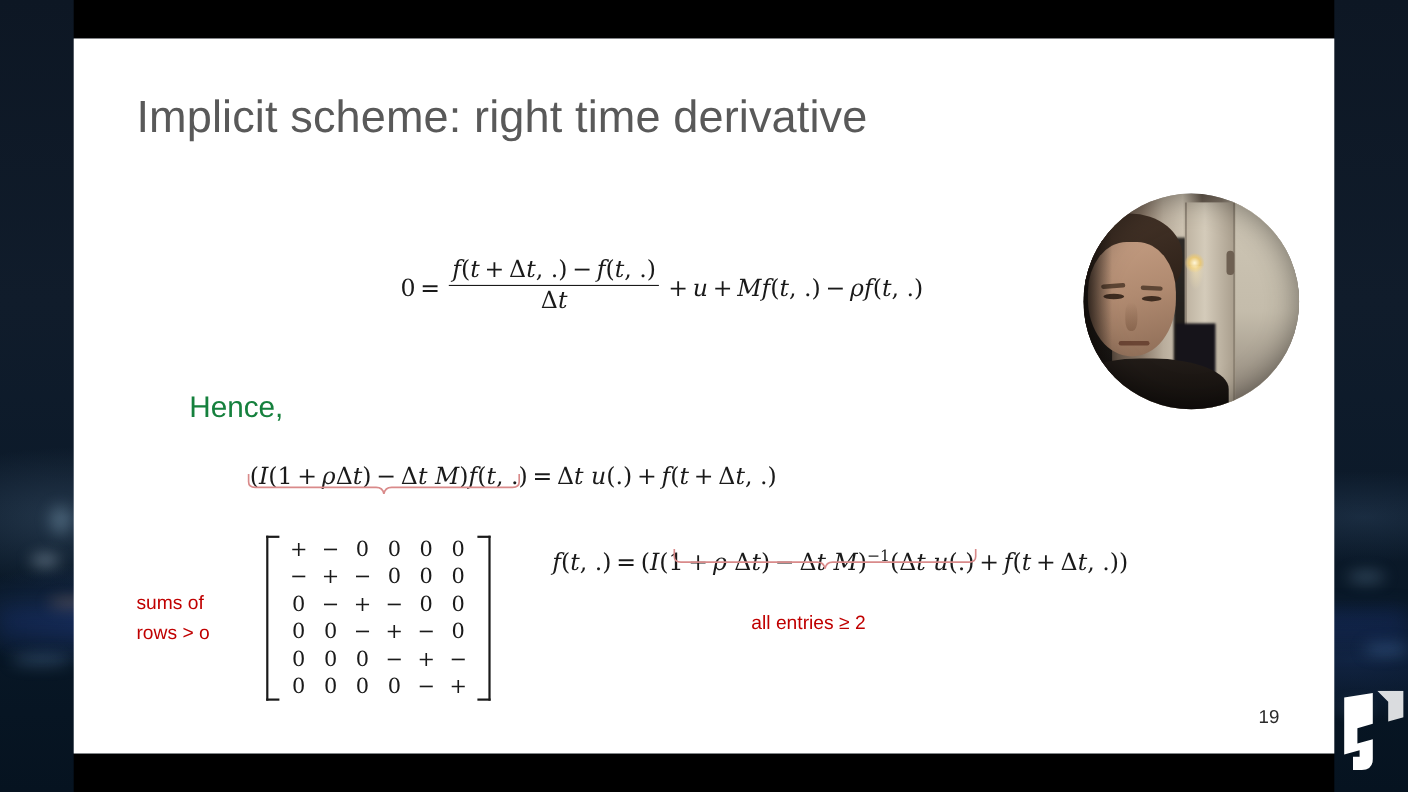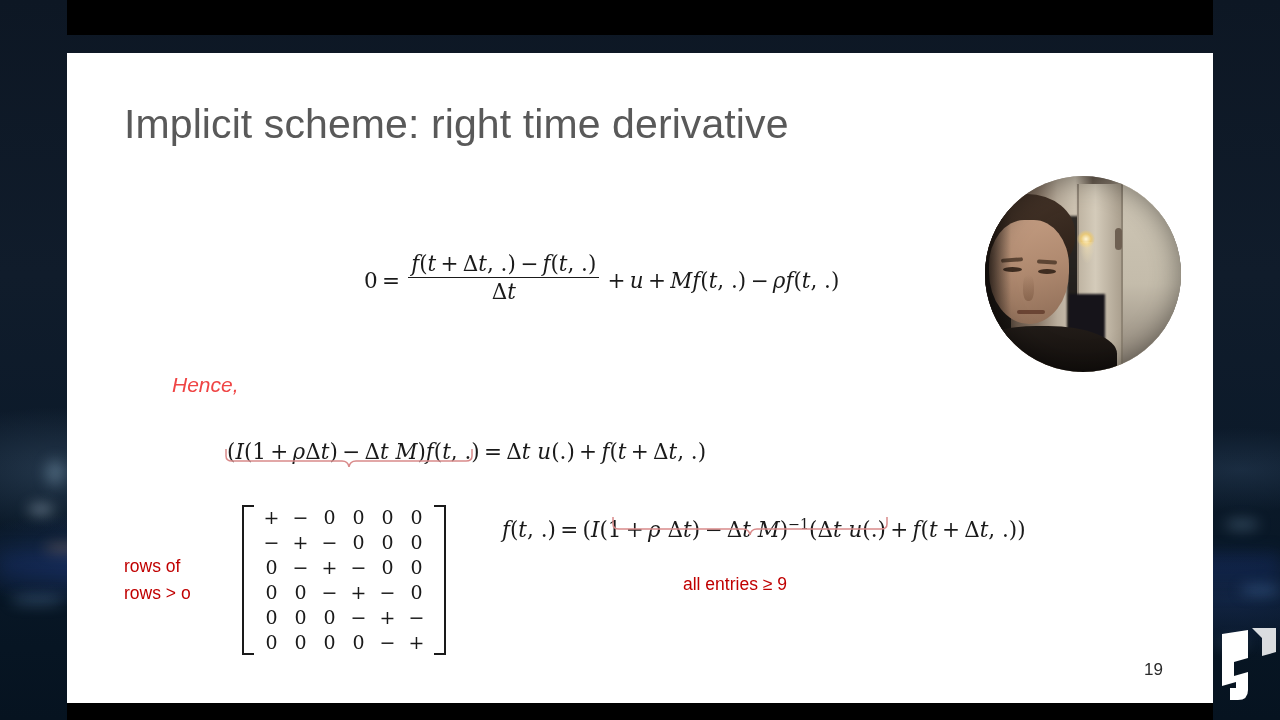--- a/index.html
+++ b/index.html
@@ -33,21 +33,21 @@
     filter:blur(9px);
   }
 
   
   .bar{ position:absolute; left:67px; width:1146px; background:#000; }
   .bar-top{ top:0;   height:35px; }
   .bar-bot{ top:685px; height:35px; }
 
   
   #slide{
-    position:absolute; left:67px; top:53px;
+    position:absolute; left:67px; top:35px;
     width:1146px; height:650px; background:#fff;
   }
 
   #slide-title{
     position:absolute; left:57px; top:48px;
     font-size:41px; font-weight:300; color:#595959;
     letter-spacing:.1px; white-space:nowrap;
   }
 
   
@@ -67,21 +67,21 @@
   }
   .frac .num{ display:block; padding:0 .14em 1px; }
   .frac .den{ display:block; border-top:1.4px solid #1a1a1a; padding:1px .14em 0; }
 
   #eq1{ position:absolute; left:297px; top:198px; font-size:21.5px; }
   #eq2{ position:absolute; left:160px; top:386px; font-size:21.5px; }
   #eq3{ position:absolute; left:435px; top:463px; font-size:21.5px; }
 
   #hence{
     position:absolute; left:105px; top:320px;
-    font-size:21px; color:#ef4444; font-weight:400;font-style:italic;
+    font-size:27px; color:#15803d; font-weight:400;
   }
 
   
   #matrix{ position:absolute; left:175px; top:452px; }
   .mwrap{ display:flex; align-items:stretch; }
   .brk{ width:12px; }
   .brk-l{ border:2.2px solid #1a1a1a; border-right:none; }
   .brk-r{ border:2.2px solid #1a1a1a; border-left:none; }
   table.mx{ border-collapse:collapse; margin:0 3px; }
   table.mx td{
@@ -315,25 +315,25 @@
               <td>−</td>
               <td>+</td>
             </tr>
           </tbody>
       </table>
       <div class="brk brk-r"></div>
     </div>
   </div>
 
   <div id="sums-note">
-    <div>rows of</div>
+    <div>sums of</div>
     <div>rows &gt; o</div>
   </div>
 
-  <div id="all-entries-note">all entries ≥ 9</div>
+  <div id="all-entries-note">all entries ≥ 2</div>
 
   <div id="page-num">19</div>
 </div>
 
 <div id="webcam">
   <div class="room"></div>
   <div class="wall-r"></div>
   <div class="dark-open"></div>
   <div class="door"></div>
   <div class="knob"></div>

